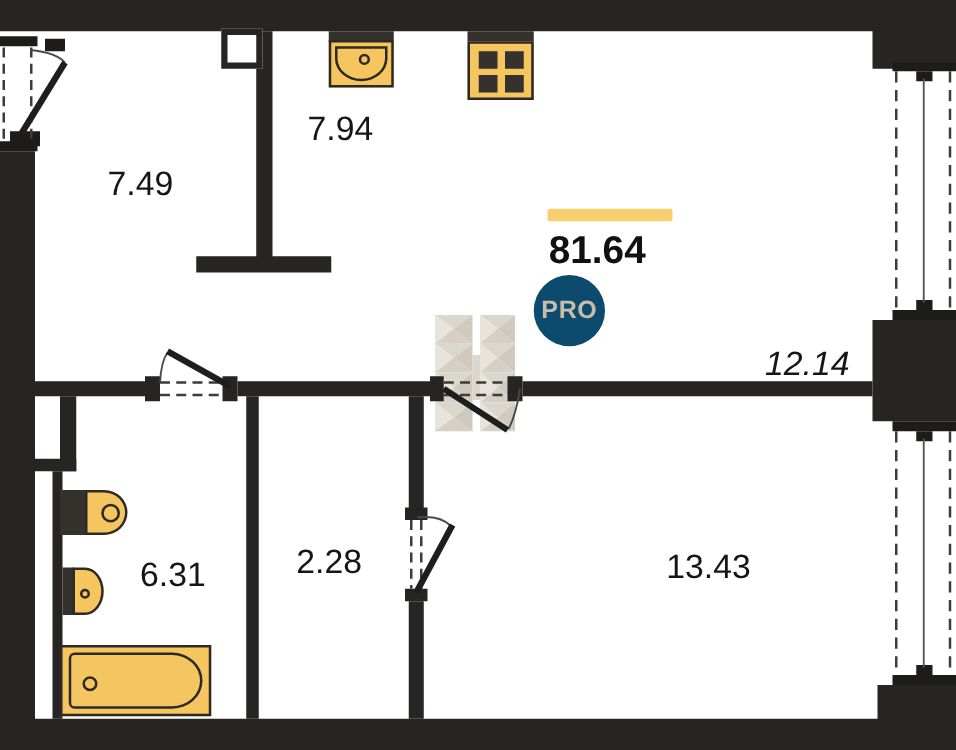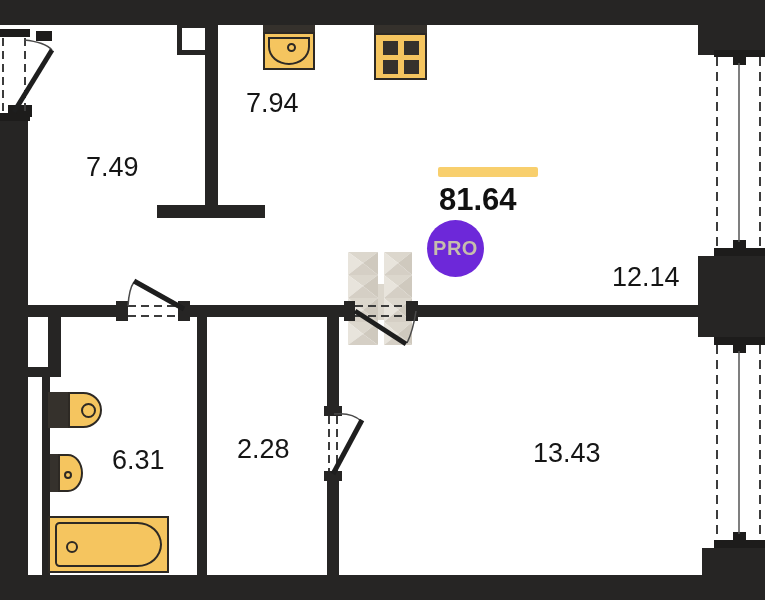--- a/index.html
+++ b/index.html
@@ -18,21 +18,21 @@
   .total-label{
     position:absolute;color:#111111;font-size:31px;font-weight:bold;
     line-height:1;white-space:nowrap;
   }
   .accent-bar{
     position:absolute;left:438px;top:167px;width:100px;height:10px;
     background:#F8CF6D;border-radius:2px;
   }
   .pro-badge{
     position:absolute;left:427px;top:220px;width:57px;height:57px;
-    border-radius:50%;background:#6d28d9;display:flex;align-items:center;
+    border-radius:50%;background:#0c4a6e;display:flex;align-items:center;
     justify-content:center;color:#C6BEAC;font-size:20px;font-weight:bold;
     letter-spacing:0.5px;
   }
   .fixture{position:absolute;box-sizing:border-box;}
   .fx-yellow{background:#F5C55F;border:2px solid #2D2924;}
   .fx-dark{background:#35312C;}
   .drain{position:absolute;box-sizing:border-box;border:2px solid #2D2924;border-radius:50%;background:#F5C55F;}
   .shaft-box{position:absolute;box-sizing:border-box;background:#ffffff;border:5px solid #262524;}
 </style>
 </head>
@@ -193,23 +193,23 @@
       <line x1="739" y1="63" x2="739" y2="242" stroke="#555555" stroke-width="1.5"></line>
     </g>
 
     <g>
       <line x1="717" y1="345" x2="717" y2="540" stroke="#3c3c3c" stroke-width="2" stroke-dasharray="9 6"></line>
       <line x1="760" y1="345" x2="760" y2="540" stroke="#3c3c3c" stroke-width="2" stroke-dasharray="9 6"></line>
       <line x1="739" y1="351" x2="739" y2="534" stroke="#555555" stroke-width="1.5"></line>
     </g>
   </svg>
 
-  <div class="room-label" style="left:86px;top:134px;margin-top:20px;">7.49</div>
+  <div class="room-label" style="left:86px;top:134px;">7.49</div>
   <div class="room-label" style="left:246px;top:90px;">7.94</div>
-  <div class="room-label" style="left:612px;top:264px;">12.14</div>
+  <div class="room-label" style="left:612px;top:278px;font-style:italic;">12.14</div>
   <div class="room-label" style="left:112px;top:447px;">6.31</div>
   <div class="room-label" style="left:237px;top:436px;">2.28</div>
   <div class="room-label" style="left:533px;top:440px;">13.43</div>
 
   <div class="accent-bar"></div>
   <div class="total-label" style="left:439px;top:184px;">81.64</div>
   <div class="pro-badge">
     <span>PRO</span>
   </div>
 

